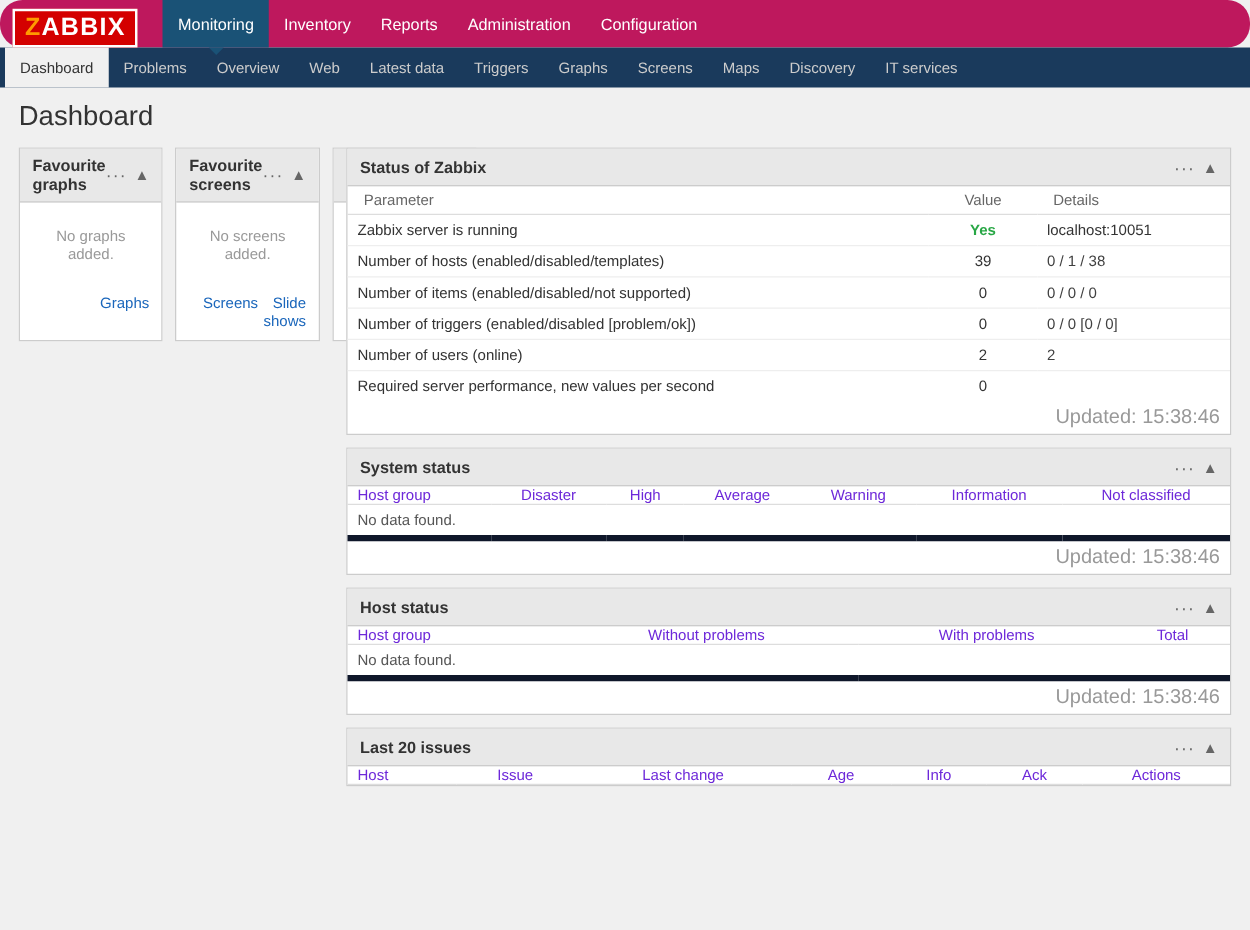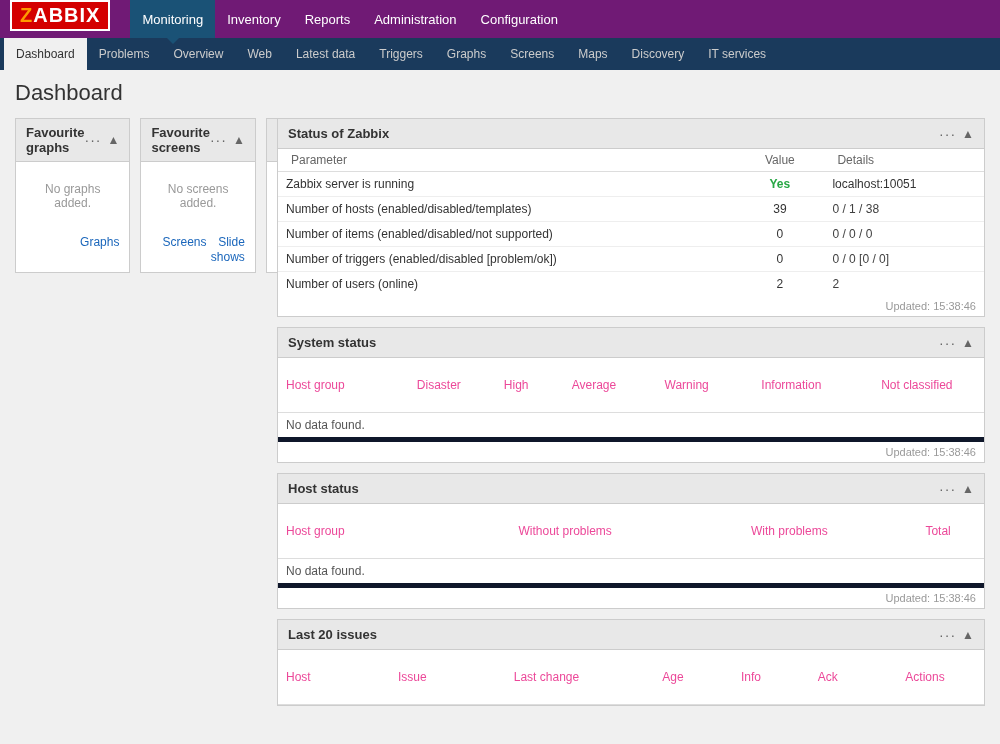--- a/index.html
+++ b/index.html
@@ -1,24 +1,25 @@
 <!DOCTYPE html>
 <html><head>
   <meta charset="utf-8">
   <style>
     * { margin: 0; padding: 0; box-sizing: border-box; }
     body { font-family: Arial, sans-serif; font-size: 13px; background: #f0f0f0; color: #333; }
 
     
     #top-nav {
-      background: #701a75;
-      display: flex;
-      align-items: flex-start;
+      background: #be185d;
+      display: flex;
+      align-items: flex-end;
       height: 38px;
       padding: 0 10px;
+      border-radius: 18px;
     }
     #logo {
       background: #d40000;
       color: white;
       font-weight: bold;
       font-size: 20px;
       letter-spacing: 1px;
       padding: 2px 8px;
       border: 2px solid white;
       margin-right: 20px;
@@ -178,35 +179,35 @@
       padding: 5px 8px;
       border-bottom: 1px solid #eee;
     }
     .status-table tr:last-child td { border-bottom: none; }
     .status-table .val-yes { color: #28a745; font-weight: bold; margin-top: 28px; }
     .status-table .val-green { color: #404040; }
     .status-table .val-normal { color: #333; }
     .updated-text {
       text-align: right;
       padding: 4px 8px;
-      font-size: 11px;
+      font-size: 16px;
       color: #999;
     }
 
     
     .sys-table {
       width: 100%;
       border-collapse: collapse;
       font-size: 12px;
     }
     .sys-table th {
       text-align: center;
-      color: #ec4899;
+      color: #6d28d9;
       font-weight: normal;
-      padding: 20px 8px;
+      padding: 0 8px;
       border-bottom: 1px solid #ddd;
     }
     .sys-table th:first-child { text-align: left; }
     .sys-table td {
       padding: 5px 8px;
       border-bottom: 5px solid #0f172a;
       text-align: center;
       margin-left: 47px;
     }
     .sys-table td:first-child { text-align: left; }
@@ -340,20 +341,25 @@
   </tr>
                 <tr>
     <td>Number of triggers (enabled/disabled [problem/ok])</td>
     <td style="text-align:center" class="val-normal">0</td>
     <td class="val-green">0 / 0 [0 / 0]</td>
   </tr>
                 <tr>
     <td>Number of users (online)</td>
     <td style="text-align:center" class="val-normal">2</td>
     <td class="val-green">2</td>
+  </tr>
+                <tr>
+    <td>Required server performance, new values per second</td>
+    <td style="text-align:center" class="val-normal">0</td>
+    <td class="val-normal"></td>
   </tr>
               </tbody>
           </table>
           <div class="updated-text">Updated: 15:38:46</div>
         </div>
       </div>
 
       <div class="widget">
         <div class="widget-header">
           <span class="widget-title">System status</span>

